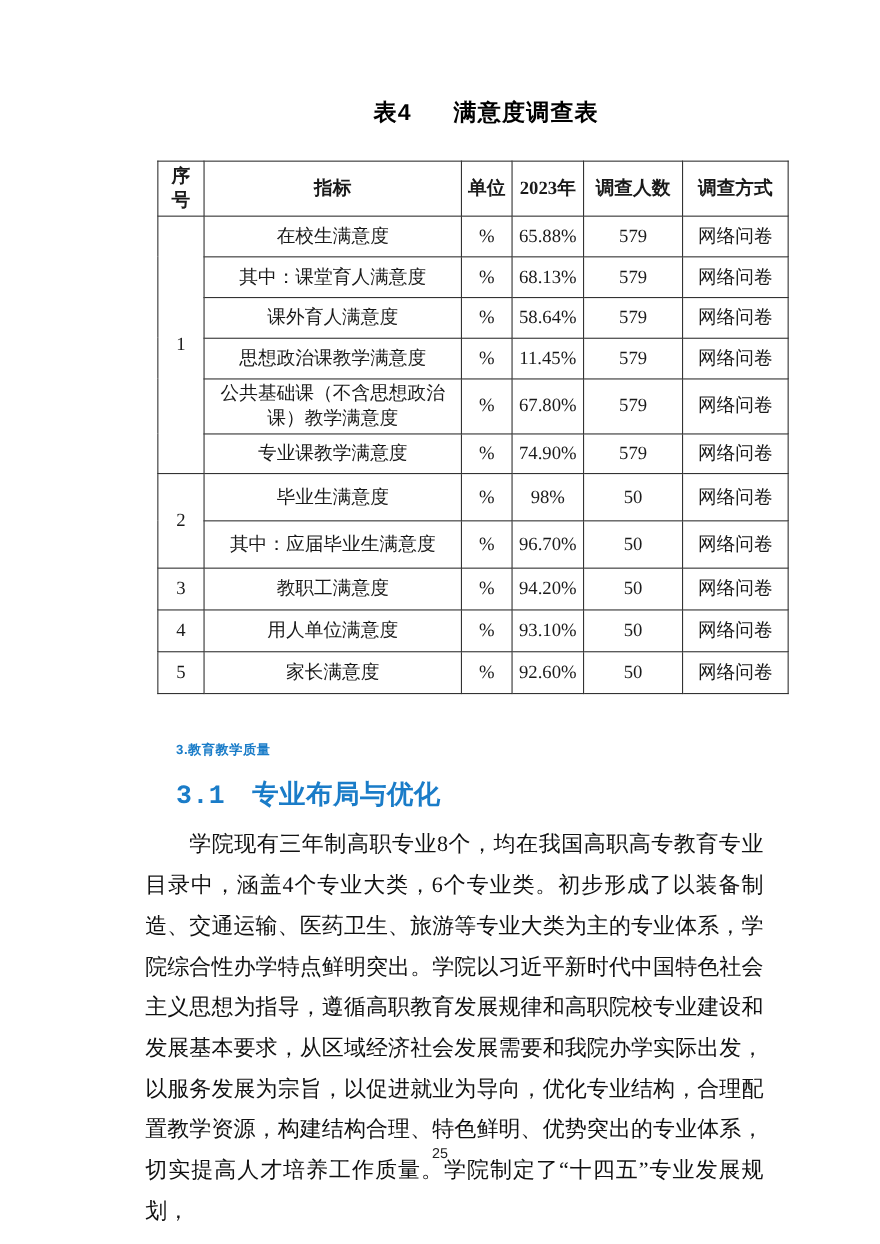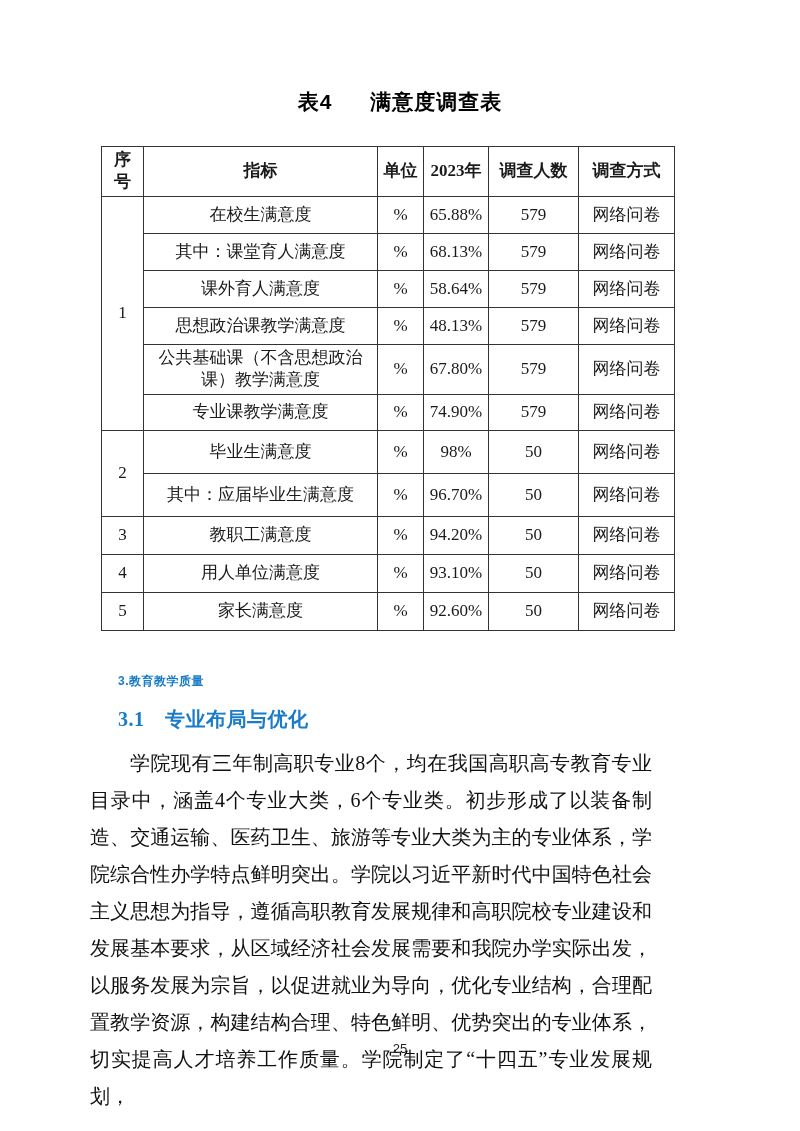--- a/index.html
+++ b/index.html
@@ -5,20 +5,21 @@
   * { margin: 0; padding: 0; box-sizing: border-box; }
   html, body { background: #ffffff; }
   .page {
     position: relative;
     width: 800px;
     height: 1131px;
     background: #ffffff;
     overflow: hidden;
     font-family: "Liberation Serif", "DejaVu Serif", serif;
     color: #1a1a1a;
+    padding-left: 42px;
   }
   
   .doc-title {
     margin-top: 88px;
     width: 800px;
     text-align: center;
     font-family: "Liberation Sans", "DejaVu Sans", sans-serif;
     font-weight: bold;
     font-size: 21px;
     color: #000000;
@@ -54,23 +55,23 @@
   .sec1 {
     margin: 42px 0 0 118px;
     font-family: "Liberation Sans", "DejaVu Sans", sans-serif;
     font-weight: bold;
     font-size: 12px;
     color: var(--heading-blue, #1a7cc8);
     letter-spacing: 0.5px;
   }
   .sec2 {
     margin: 16px 0 0 118px;
-    font-family: Liberation Serif, serif;
+    font-family: Liberation Mono, monospace;
     font-weight: bold;
-    font-size: 20px;
+    font-size: 24px;
     color: var(--heading-blue, #1a7cc8);
     letter-spacing: 0.5px;
   }
   
   .body-par {
     margin: 12px 0 0 90px;
     width: 562px;
     font-size: 20px;
     line-height: 37px;
     text-align: justify;
@@ -136,21 +137,21 @@
       <tr class="h37">
         <td class="ind-center">课外育人满意度</td>
         <td>%</td>
         <td>58.64%</td>
         <td>579</td>
         <td>网络问卷</td>
       </tr>
       <tr class="h37">
         <td class="ind-center">思想政治课教学满意度</td>
         <td>%</td>
-        <td>48.13%</td>
+        <td>11.45%</td>
         <td>579</td>
         <td>网络问卷</td>
       </tr>
       <tr class="h46">
         <td class="ind-center">公共基础课（不含思想政治课）教学满意度</td>
         <td>%</td>
         <td>67.80%</td>
         <td>579</td>
         <td>网络问卷</td>
       </tr>

